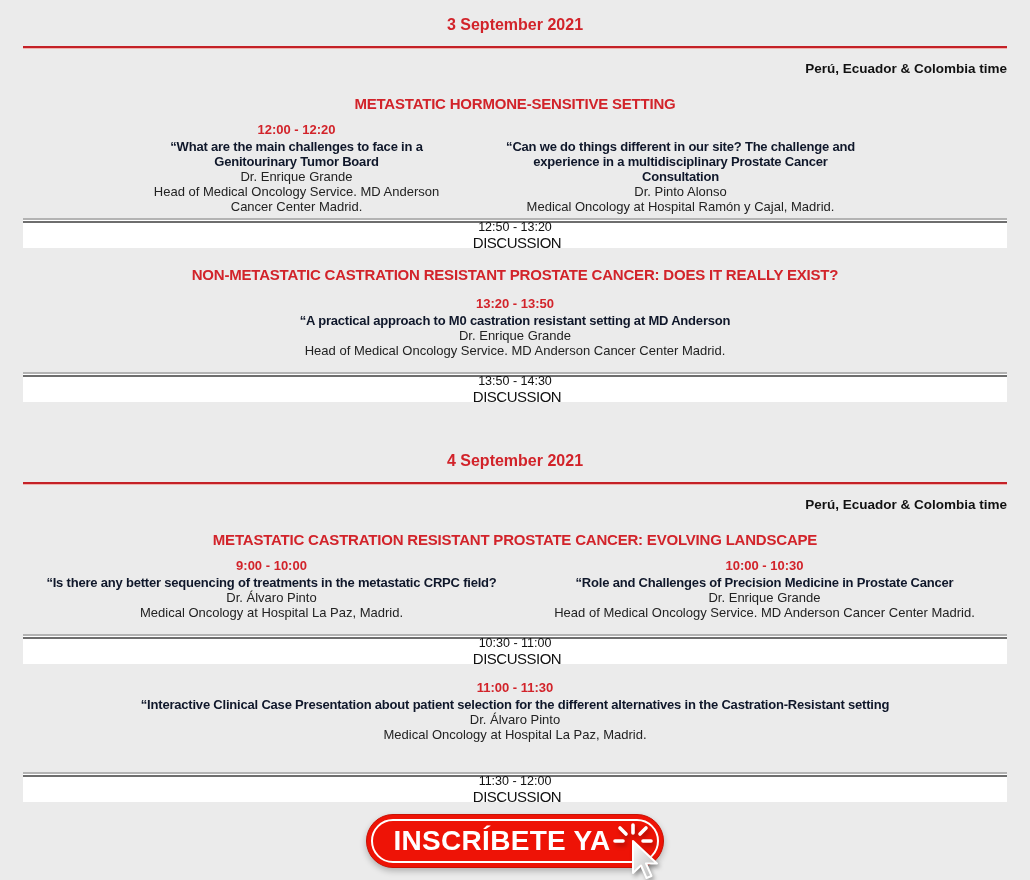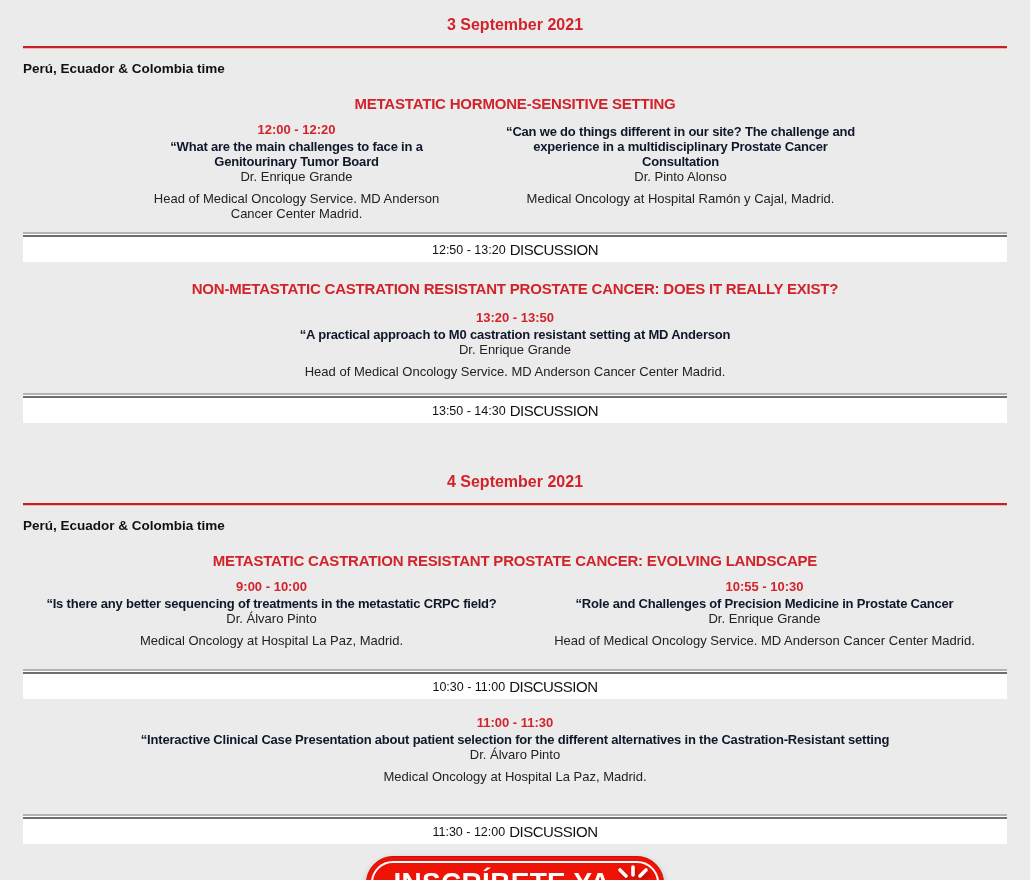--- a/index.html
+++ b/index.html
@@ -4,41 +4,41 @@
 <style>
   html,body{margin:0;padding:0;}
   .page{
     width:1030px;height:880px;background:#ebebeb;
     font-family:"Liberation Sans",sans-serif;color:#1a1a1a;
     overflow:hidden;position:relative;
   }
   .inner{padding:12px 23px 0;}
   .date{font-size:16px;font-weight:bold;color:#d2232a;text-align:center;line-height:26px;letter-spacing:0;}
   .red-rule{height:3px;margin-top:8px;background:linear-gradient(#c42127 0 2px,#f0b2ae 2px 3px);}
-  .tz{margin-top:12px;text-align:left;font-size:13.5px;font-weight:bold;color:#111;line-height:16px;}
+  .tz{margin-top:12px;text-align:right;font-size:13.5px;font-weight:bold;color:#111;line-height:16px;}
   .section-title{margin-top:18px;text-align:center;font-size:15px;font-weight:bold;color:#d2232a;line-height:17px;letter-spacing:-0.2px;}
-  .row{display:flex;margin-top:10px;align-items:flex-start;}
+  .row{display:flex;margin-top:10px;align-items:flex-end;}
   .col{text-align:center;box-sizing:border-box;}
   .r1-left{width:447px;padding-left:100px;}
   .r1-right{flex:1;padding-right:118px;}
   .r2-left{width:497px;}
   .r2-right{flex:1;}
   .vdiv{border-left:2px dotted #e05a5a;margin:3px 0 6px;}
   .time{color:#d2232a;font-weight:bold;font-size:13px;line-height:15px;}
   .talk-title{font-weight:bold;font-size:13px;line-height:15px;margin:2px auto 0;color:#0f172a;letter-spacing:-0.2px;}
   .w280{max-width:280px;} .w370{max-width:370px;}
   .speaker{font-size:13px;line-height:15px;color:#222;}
-  .affil{font-size:13px;line-height:15px;margin:7px auto;color:#222;}
+  .affil{font-size:13px;line-height:15px;margin:0 auto;color:#222;}
   .w300{max-width:300px;}
   .session-single{text-align:center;}
   .mt13{margin-top:13px;} .mt16{margin-top:16px;}
   .disc{margin-top:14px;}
   .disc.tight{margin-top:4px;}
   .disc-line{height:5px;background:linear-gradient(to bottom,#b3b3b3 0 2px,#ffffff 2px 3px,#6e6e6e 3px 5px);}
-  .disc-bar{background:#ffffff;height:25px;display:flex;align-items:center;justify-content:center;font-size:12.5px;color:#111;}
+  .disc-bar{background:#ffffff;height:25px;display:flex;align-items:center;justify-content:center;font-size:12.5px;color:#111;flex-direction:column;}
   .disc-time{font-size:12.5px;}
   .disc-label{font-size:15px;letter-spacing:-0.5px;margin-left:4px;}
   .day2{margin-top:46px;}
   .cta-wrap{margin-top:12px;display:flex;justify-content:center;text-align:center;}
   .cta{position:relative;width:296px;height:52px;background:#ee1306;border:1px solid #c81205;
        border-radius:28px;display:flex;align-items:center;justify-content:center;cursor:pointer;
        box-shadow:0 3px 6px rgba(0,0,0,0.25);}
   .cta-ring{position:absolute;inset:4px;border:2px solid #ffffff;border-radius:23px;pointer-events:none;}
   .cta-label{color:#ffffff;font-weight:bold;font-size:28px;letter-spacing:0.3px;padding-right:26px;line-height:1;}
   .cta-icon{position:absolute;right:-12px;top:4px;filter:drop-shadow(2px 3px 2px rgba(0,0,0,0.30));}
@@ -106,21 +106,21 @@
 
       <div class="row">
         <div class="col r2-left">
           <div class="time">9:00 - 10:00</div>
           <div class="talk-title">“Is there any better sequencing of treatments in the metastatic CRPC field?</div>
           <div class="speaker">Dr. Álvaro Pinto</div>
           <div class="affil">Medical Oncology at Hospital La Paz, Madrid.</div>
         </div>
         <div class="vdiv"></div>
         <div class="col r2-right">
-          <div class="time">10:55 - 10:30</div>
+          <div class="time">10:00 - 10:30</div>
           <div class="talk-title">“Role and Challenges of Precision Medicine in Prostate Cancer</div>
           <div class="speaker">Dr. Enrique Grande</div>
           <div class="affil">Head of Medical Oncology Service. MD Anderson Cancer Center Madrid.</div>
         </div>
       </div>
 
       <div class="disc">
         <div class="disc-line"></div>
         <div class="disc-bar">
           <span class="disc-time">10:30 - 11:00</span>

